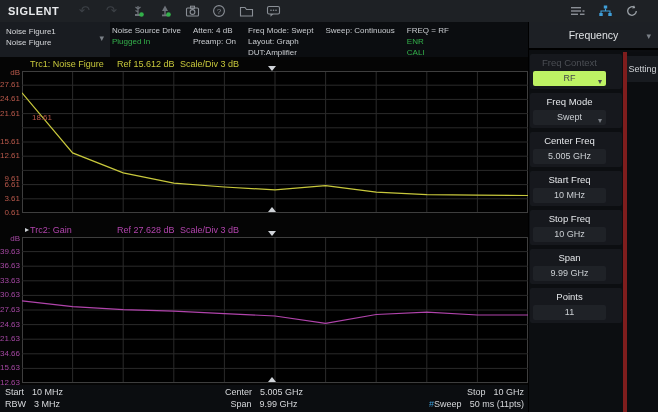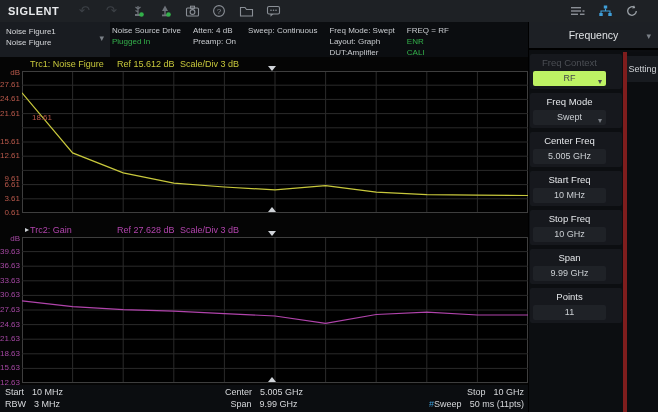--- a/index.html
+++ b/index.html
@@ -154,26 +154,26 @@
     </div>
     <div class="sb-col">
       <div>Noise Source Drive</div>
       <div class="grn">Plugged In</div>
     </div>
     <div class="sb-col">
       <div>Atten: 4 dB</div>
       <div>Preamp: On</div>
     </div>
     <div class="sb-col">
-      <div>Sweep: Continuous</div>
-    </div>
-    <div class="sb-col">
       <div>Freq Mode: Swept</div>
       <div>Layout: Graph</div>
       <div>DUT:Amplifier</div>
+    </div>
+    <div class="sb-col">
+      <div>Sweep: Continuous</div>
     </div>
     <div class="sb-col">
       <div>FREQ = RF</div>
       <div class="grn">ENR</div>
       <div class="grn">CALI</div>
     </div>
   </div>
 
   <div class="plot-layer">
     <div class="trc-head" id="trc1-head">
@@ -252,21 +252,21 @@
         <div class="ylab" style="top: 193.8px; color: rgb(187, 90, 76);">3.61</div>
         <div class="ylab" style="top: 208px; color: rgb(187, 90, 76);">0.61</div>
         <div class="ylab" style="top: 234px; color: rgb(166, 72, 164);">dB</div>
         <div class="ylab" style="top: 246.6px; color: rgb(166, 72, 164);">39.63</div>
         <div class="ylab" style="top: 261.2px; color: rgb(166, 72, 164);">36.63</div>
         <div class="ylab" style="top: 275.8px; color: rgb(166, 72, 164);">33.63</div>
         <div class="ylab" style="top: 290.4px; color: rgb(166, 72, 164);">30.63</div>
         <div class="ylab" style="top: 305px; color: rgb(166, 72, 164);">27.63</div>
         <div class="ylab" style="top: 319.6px; color: rgb(166, 72, 164);">24.63</div>
         <div class="ylab" style="top: 334.2px; color: rgb(166, 72, 164);">21.63</div>
-        <div class="ylab" style="top: 348.8px; color: rgb(166, 72, 164);">18.63</div>
+        <div class="ylab" style="top: 348.8px; color: rgb(166, 72, 164);">34.66</div>
         <div class="ylab" style="top: 363.4px; color: rgb(166, 72, 164);">15.63</div>
         <div class="ylab" style="top: 378px; color: rgb(166, 72, 164);">12.63</div>
       </div>
 
     <div class="marker down" style="left:268px;top:66px;"></div>
     <div class="marker up" style="left:268px;top:207px;"></div>
     <div class="marker down" style="left:268px;top:231px;"></div>
     <div class="marker up" style="left:268px;top:377px;"></div>
   </div>
 

